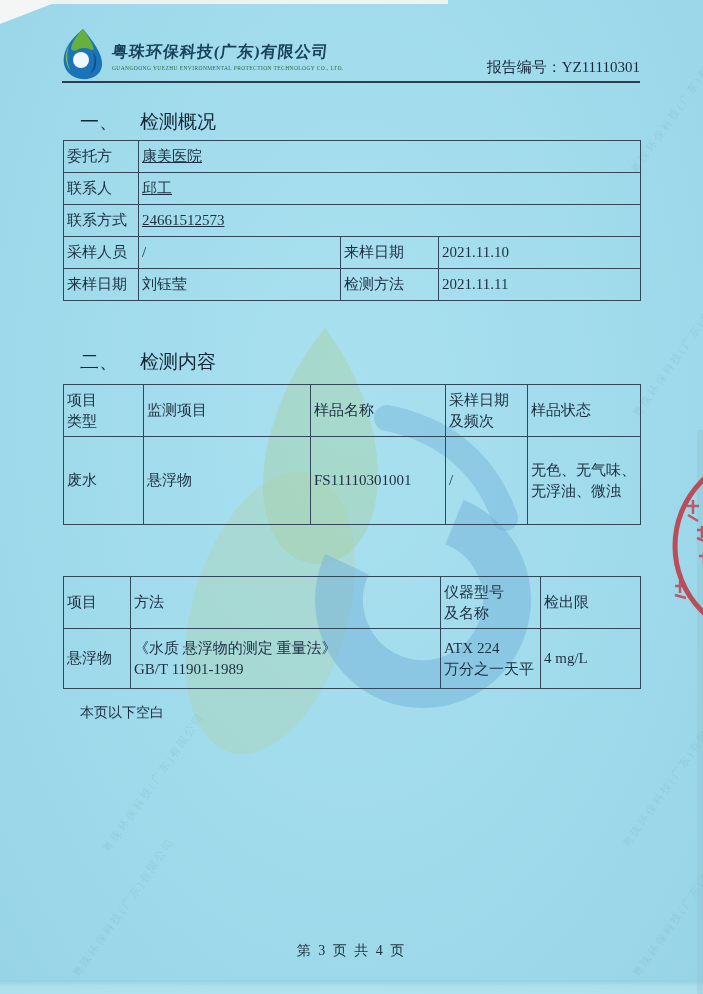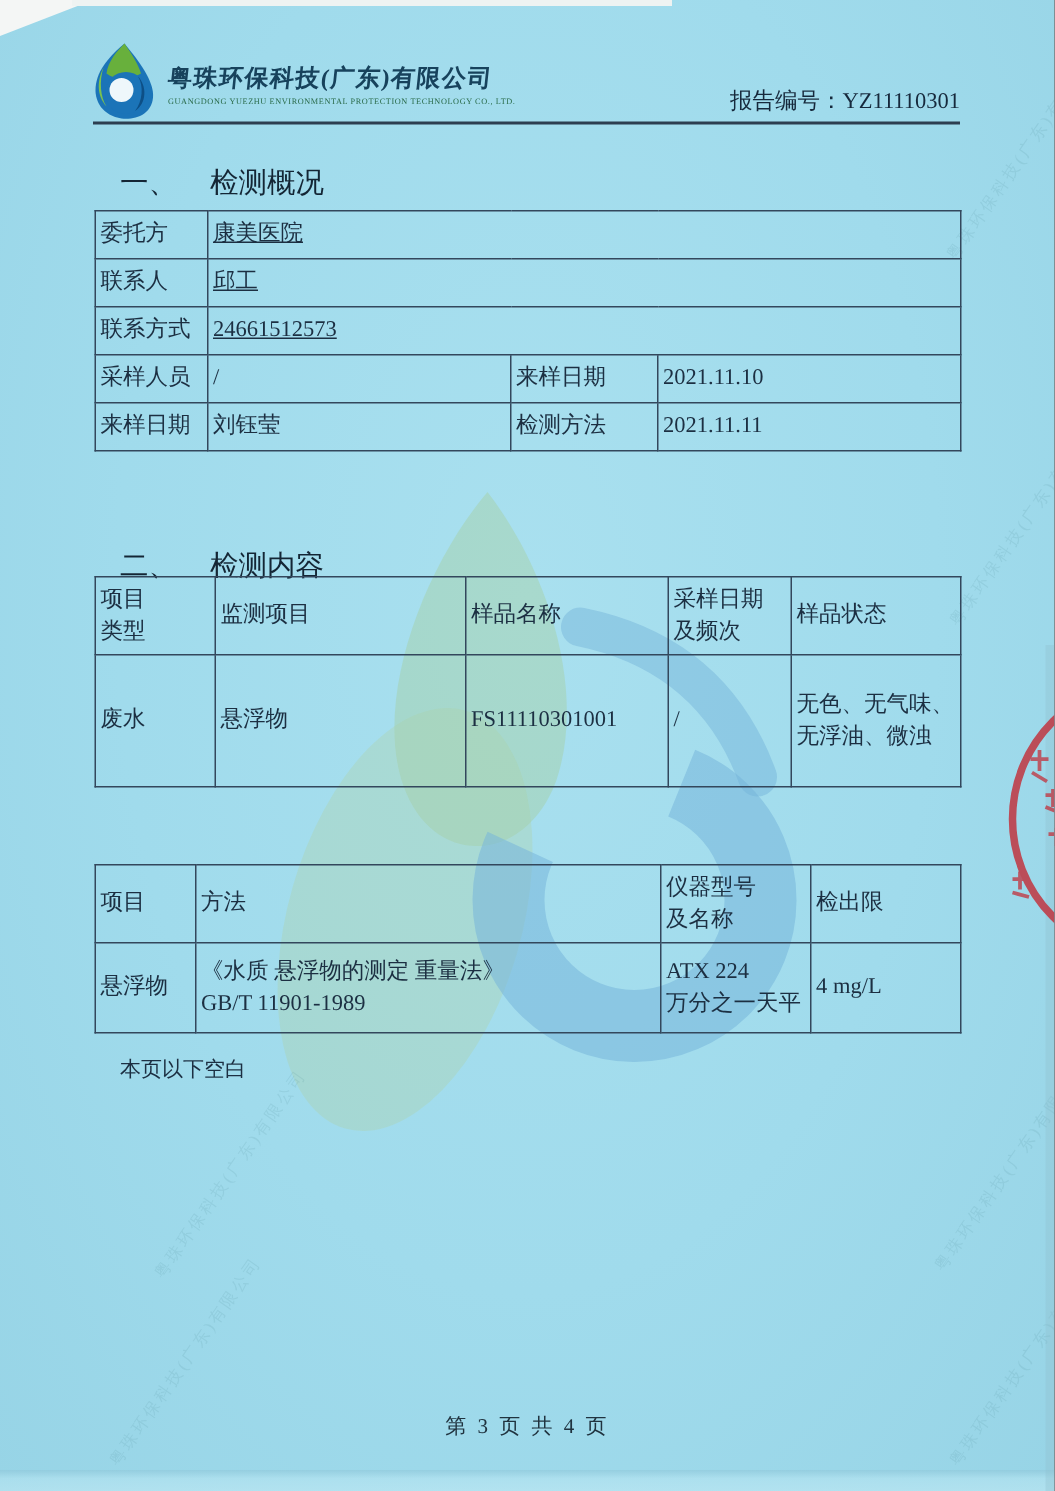--- a/index.html
+++ b/index.html
@@ -28,21 +28,21 @@
   .company { position:absolute; left:112px; top:42px; width:330px; }
   .company-cn { font-size:16px; font-weight:bold; color:#17425c; letter-spacing:1px;
     transform:skewX(-6deg); }
   .company-en { font-size:5.5px; color:#2a6b4a; letter-spacing:.4px; margin-top:2px; white-space:nowrap; }
   .report-no { position:absolute; right:63px; top:58px; font-size:15px; color:#16293c;text-align:center; }
   .hdr-rule { position:absolute; left:62px; top:81px; width:578px; height:2px; background:#2d3e50; }
 
   
   .sec { position:absolute; left:80px; font-size:19px; font-weight:normal; color:#142635; }
   .sec .sec-num { margin-right:22px; }
-  .sec1 { top:109px; } .sec2 { top:364px; } .sec3 { top:545px; }
+  .sec1 { top:109px; } .sec2 { top:349px; } .sec3 { top:545px; }
 
   
   table { position:absolute; left:63px; border-collapse:collapse; table-layout:fixed; width:577px;
     font-size:15px; color:#1c2f42; }
   td { border:1.5px solid #33475c; text-align:left; vertical-align:middle;
     white-space:pre-line; line-height:21px; padding:2px 3px; }
   .t1 { top:140px; } .t1 td { height:32px; }
   .t1 .shift { padding-right:76px;text-decoration:underline; }
   .t2 { top:384px; } .t2 .hrow td { height:52px; } .t2 .drow td { height:88px; }
   .t3 { top:576px; } .t3 .hrow td { height:52px; } .t3 .drow td { height:60px; }

